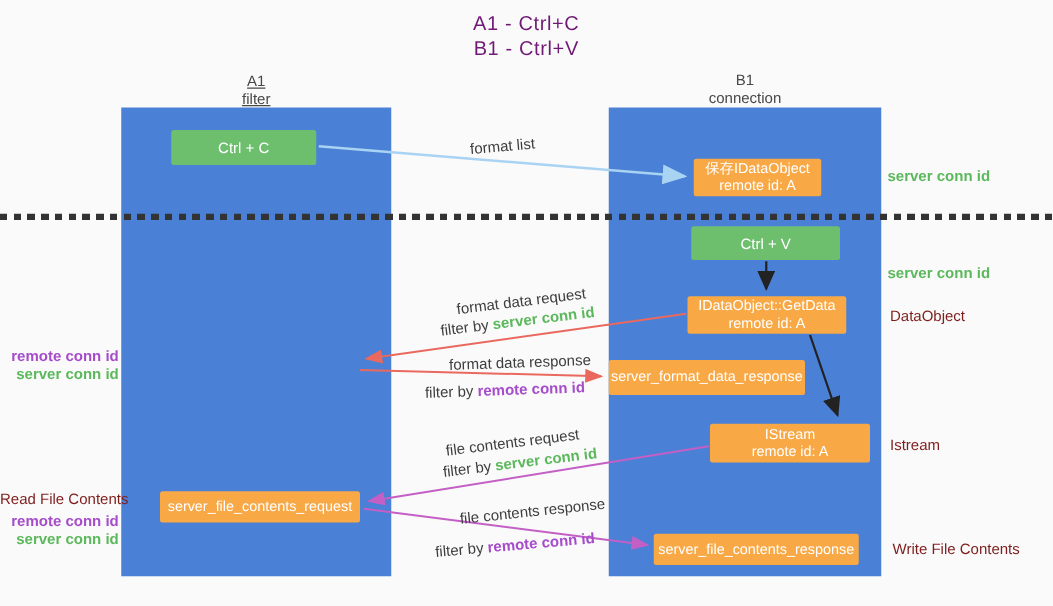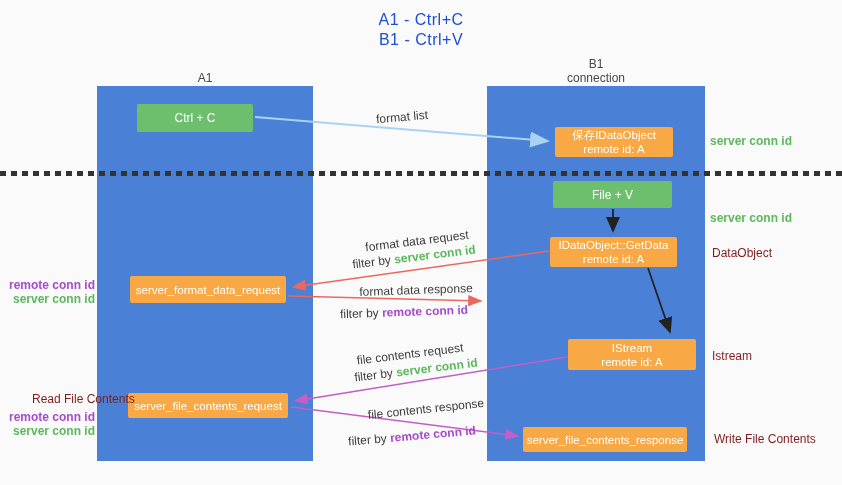--- a/index.html
+++ b/index.html
@@ -10,21 +10,21 @@
     width: 842px; height: 485px;
     background: #fafafa;
     overflow: hidden;
   }
   .abs { position: absolute; }
 
   .title {
     left: 0; right: 0; top: 10px;
     text-align: center;
     font-size: 16px; line-height: 20px;
-    color: #1d4ed8;
+    color: #701a75;
     letter-spacing: 0.5px;
   }
   .lane-header {
     width: 160px;
     text-align: center;
     font-size: 12px; line-height: 14px;
     color: #484848;
   }
   .lane {
     background: #4a80d6;
@@ -73,58 +73,58 @@
 </head>
 <body>
 
 <div id="canvas">
 
   <div class="abs title">
     <div>A1 - Ctrl+C</div>
     <div>B1 - Ctrl+V</div>
   </div>
 
-  <div class="abs lane-header" style="left:125px; top:71px;">
+  <div class="abs lane-header" style="left:125px; top:58px;text-decoration:underline;">
     <div>A1</div>
-    <div>format</div>
+    <div>filter</div>
   </div>
   <div class="abs lane-header" style="left:516px; top:57px;">
     <div>B1</div>
     <div>connection</div>
   </div>
 
   <div class="abs lane lane-a"></div>
   <div class="abs lane lane-b"></div>
 
   <div class="abs dotted-divider"></div>
 
   <div class="abs node node-green" style="left:137px; top:104px; width:116px; height:28px;">
     <span>Ctrl + C</span>
   </div>
-  <div class="abs node node-orange" style="left:130px; top:276px; width:156px; height:27px;">
-    <span>server_format_data_request</span>
-  </div>
   <div class="abs node node-orange" style="left:128px; top:393px; width:160px; height:25px;text-align:center;">
     <span>server_file_contents_request</span>
   </div>
 
-  <div class="abs node node-orange" style="left:555px; top:127px; width:118px; height:30px;">
+  <div class="abs node node-orange" style="left:555px; top:127px; width:102px; height:30px;">
     <span>保存IDataObject</span>
     <span>remote id: A</span>
   </div>
   <div class="abs node node-green" style="left:553px; top:181px; width:119px; height:27px;">
-    <span>File + V</span>
+    <span>Ctrl + V</span>
   </div>
   <div class="abs node node-orange" style="left:550px; top:237px; width:127px; height:30px;">
     <span>IDataObject::GetData</span>
     <span>remote id: A</span>
   </div>
   <div class="abs node node-orange" style="left:568px; top:339px; width:128px; height:31px;">
     <span>IStream</span>
     <span>remote id: A</span>
+  </div>
+  <div class="abs node node-orange" style="left:487px; top:288px; width:157px; height:28px;">
+    <span>server_format_data_response</span>
   </div>
   <div class="abs node node-orange" style="left:523px; top:427px; width:164px; height:25px;">
     <span>server_file_contents_response</span>
   </div>
 
   <svg class="abs arrows" width="842" height="485" viewBox="0 0 842 485">
     <defs>
       <marker id="m-blue" markerWidth="10" markerHeight="8" refX="9" refY="4" orient="auto">
         <path d="M0,0 L10,4 L0,8 z" fill="#a9d3f2"></path>
       </marker>
@@ -184,17 +184,17 @@
   </div>
 
   <div class="abs side-label green" style="left:710px; top:134px;">server conn id</div>
   <div class="abs side-label green" style="left:710px; top:211px;">server conn id</div>
   <div class="abs side-label" style="left:712px; top:246px;">DataObject</div>
   <div class="abs side-label" style="left:712px; top:349px;">Istream</div>
   <div class="abs side-label" style="left:714px; top:432px;">Write File Contents</div>
 
   <div class="abs side-label purple align-right" style="left:0; top:278px; width:95px;">remote conn id</div>
   <div class="abs side-label green align-right" style="left:0; top:292px; width:95px;">server conn id</div>
-  <div class="abs side-label align-right" style="left:0; top:392px; width:95px;margin-left:32px;">Read File Contents</div>
+  <div class="abs side-label align-right" style="left:0; top:392px; width:95px;">Read File Contents</div>
   <div class="abs side-label purple align-right" style="left:0; top:410px; width:95px;">remote conn id</div>
   <div class="abs side-label green align-right" style="left:0; top:424px; width:95px;">server conn id</div>
 
 </div>
 
 </body></html>

